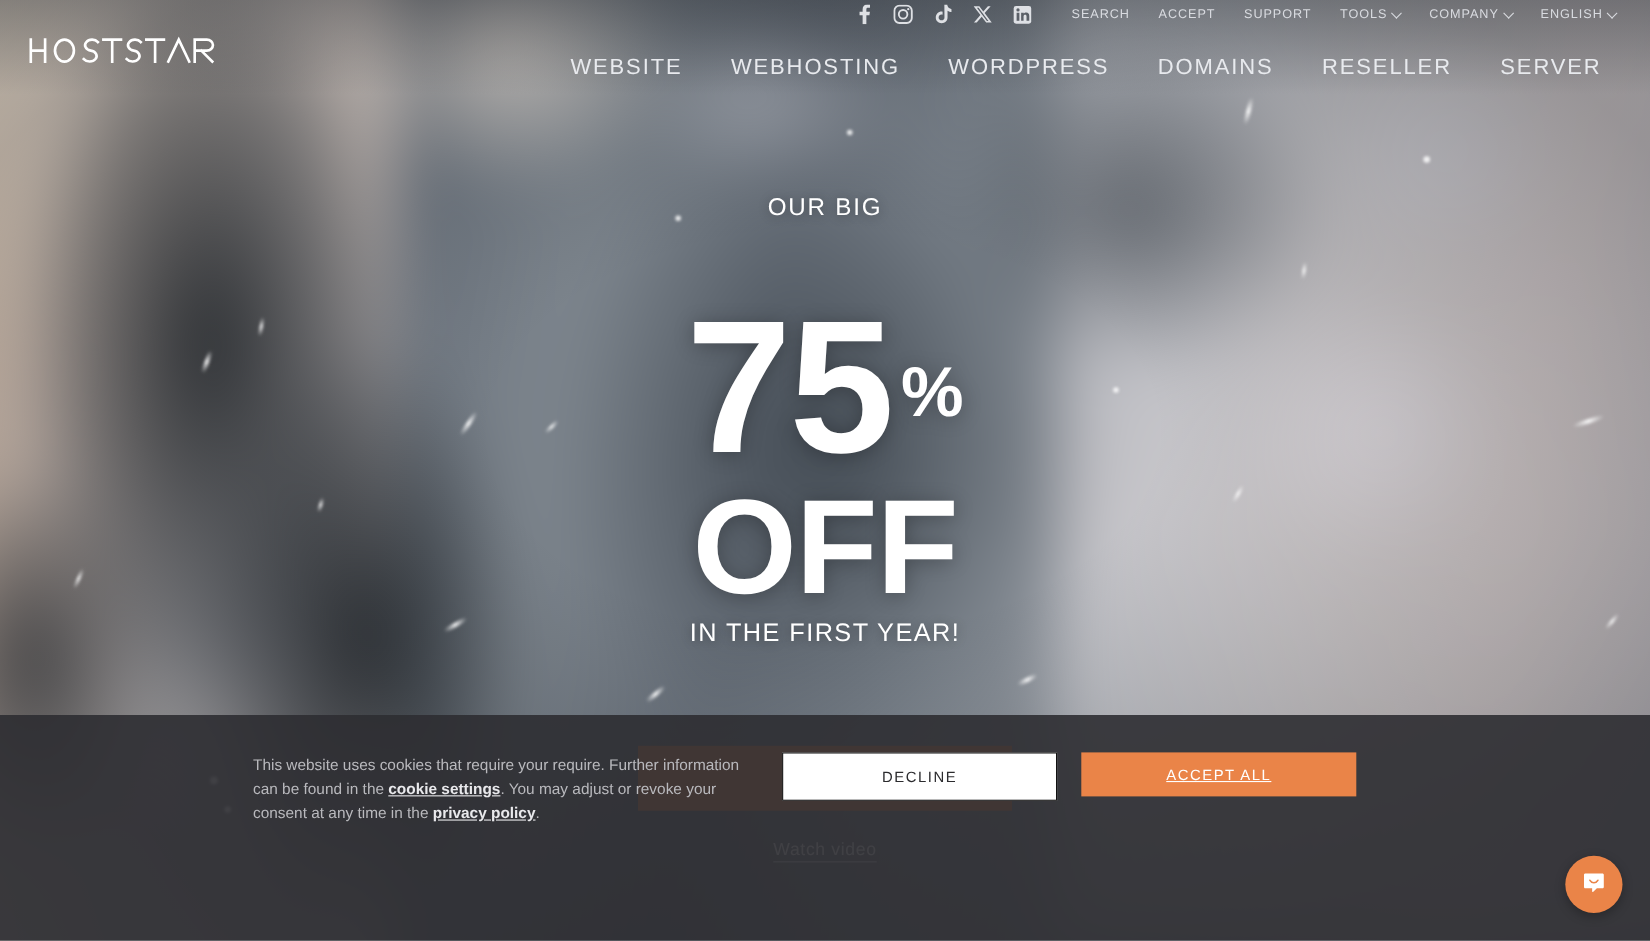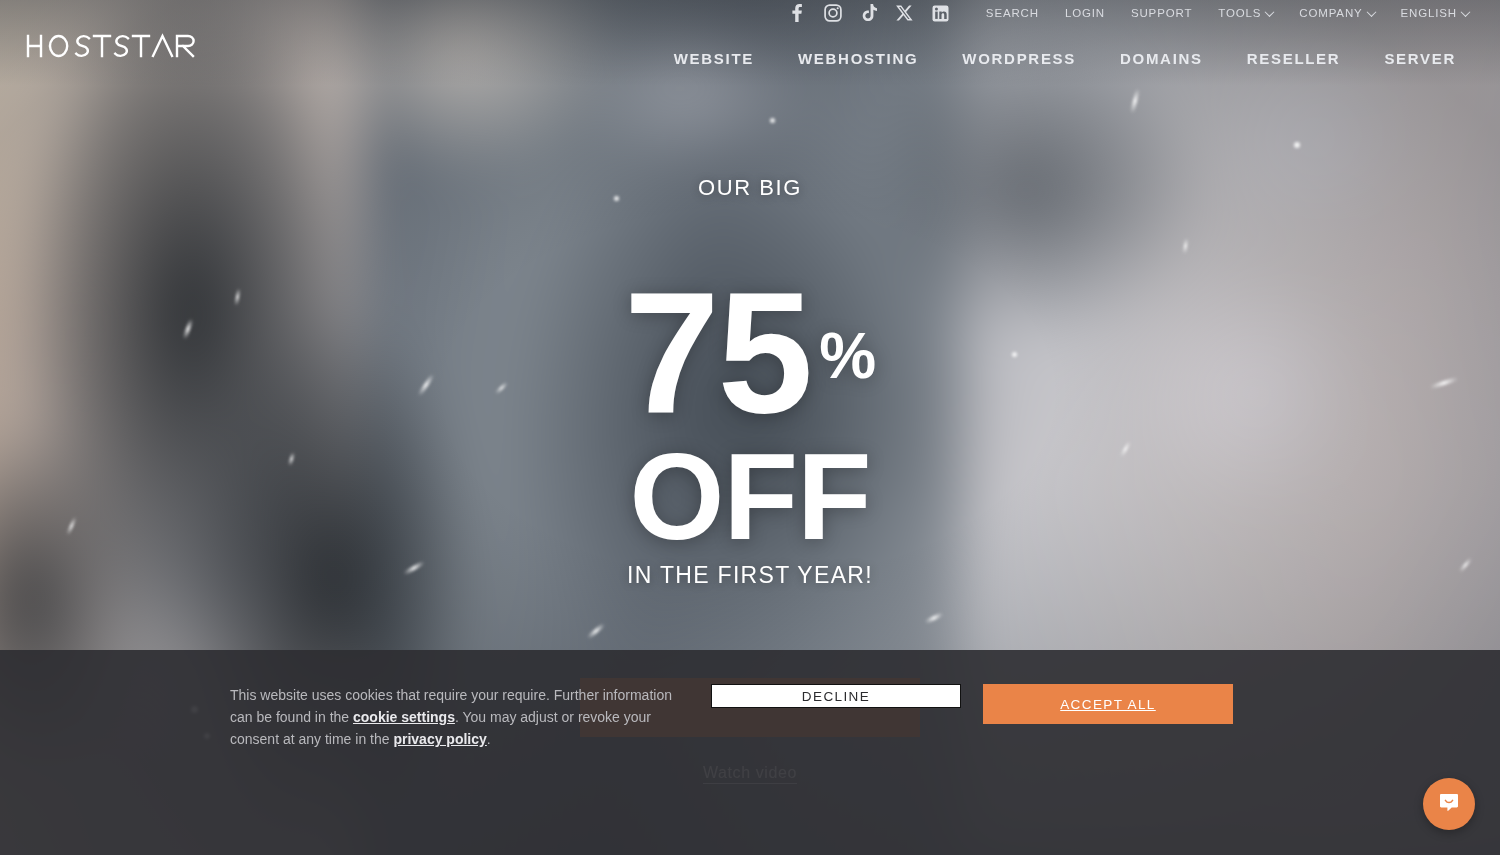--- a/index.html
+++ b/index.html
@@ -85,21 +85,21 @@
   .social svg { display:block; }
 
   .toplinks { display:flex; align-items:center; }
   .toplink { color:#d9dbe0; font-size:11.5px; letter-spacing:.85px; font-weight:400;
              padding:0 13px; display:flex; align-items:center; gap:5px; white-space:nowrap;
              text-decoration:none; }
   .chev { display:inline-block; width:7px; height:7px; border-right:1.6px solid #d9dbe0;
           border-bottom:1.6px solid #d9dbe0; transform:rotate(45deg) translate(-1px,-1px); }
 
   .mainnav { position:absolute; right:22px; top:50px; display:flex; align-items:center; }
-  .navlink { color:#e8eaee; font-size:15px; letter-spacing:1.7px; font-weight:700;
+  .navlink { color:#e8eaee; font-size:20px; letter-spacing:1.7px; font-weight:400;
              padding:0 22px; text-decoration:none; white-space:nowrap; }
 
   
   .hero-content { position:absolute; left:0; right:0; top:0; z-index:20;
                   text-align:center; color:#fff; }
   .promo-kicker { position:absolute; left:0; right:0; top:172px;
                   font-size:22px; letter-spacing:1.6px; font-weight:300; line-height:31px;
                   text-shadow:0 1px 10px rgba(0,0,0,.32); }
   .big-wrap { position:absolute; left:0; right:0; top:276px; }
   .big-line1 { display:flex; align-items:flex-start; justify-content:center;text-align:right; }
@@ -121,21 +121,21 @@
   .watch-video span { color:#e9e9ea; font-size:16px; letter-spacing:.6px;
                       border-bottom:1px solid #d8d8da; padding-bottom:2px; }
 
   
   .cookie-overlay { position:absolute; left:0; right:0; top:650px; bottom:0; z-index:40;
                     background:rgba(46,46,50,.90); }
   .cookie-text { position:absolute; left:230px; top:684px; z-index:45;
                  width:460px; color:#b9b9bd; font-size:14px; line-height:22px; }
   .cookie-text a { color:#e9e9ec; font-weight:700; text-decoration:underline; }
 
-  .btn-decline { position:absolute; left:711px; top:684px; width:250px; height:24px; z-index:45;
+  .btn-decline { position:absolute; left:711px; top:684px; width:250px; height:44px; z-index:45;
                  background:#fff; color:#2b2b2e; border:1px solid #111;
                  font-size:13.5px; letter-spacing:1.4px; font-family:inherit;
                  display:flex; align-items:center; justify-content:center; cursor:pointer; }
   .btn-accept { position:absolute; left:983px; top:684px; width:250px; height:40px; z-index:45;
                 background:#ea8448; color:#fff; border:none;
                 font-size:13.5px; letter-spacing:1.4px; font-family:inherit;
                 display:flex; align-items:center; justify-content:center; cursor:pointer;text-decoration:underline; }
 
   
   .chat-btn { position:absolute; right:25px; bottom:25px; width:52px; height:52px; z-index:60;
@@ -273,21 +273,21 @@
               </g>
             </svg>
         </a>
       </div>
 
       <div class="toplinks">
         <a class="toplink" href="#">
           <span>SEARCH</span>
         </a>
         <a class="toplink" href="#">
-          <span>LOGIN</span>
+          <span>ACCEPT</span>
         </a>
         <a class="toplink" href="#">
           <span>SUPPORT</span>
         </a>
         <a class="toplink" href="#">
           <span>TOOLS</span>
           <i class="chev"></i>
         </a>
         <a class="toplink" href="#">
           <span>COMPANY</span>

